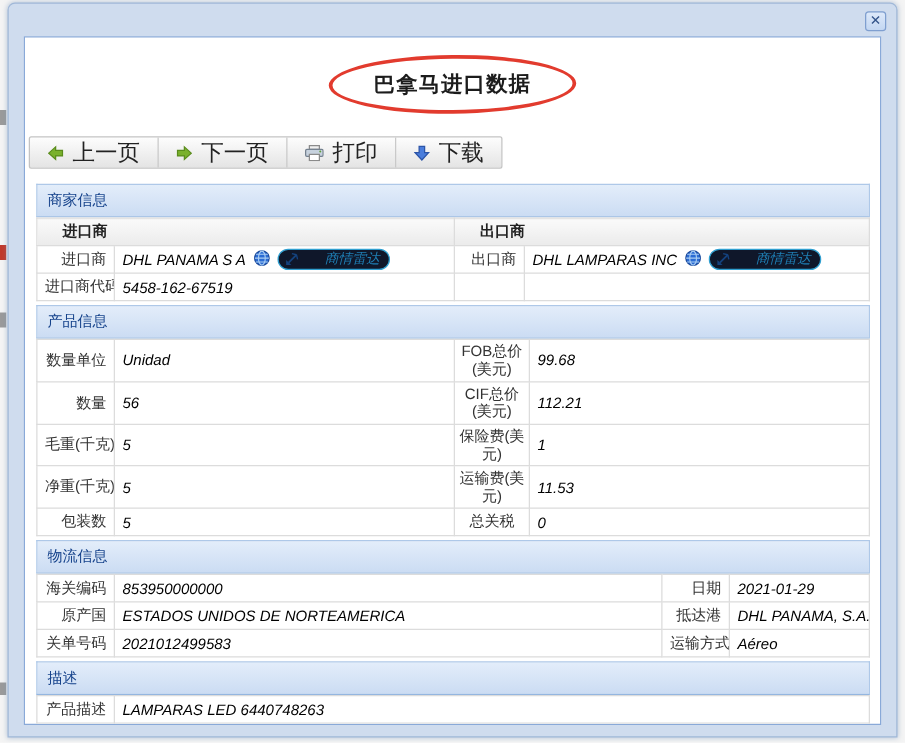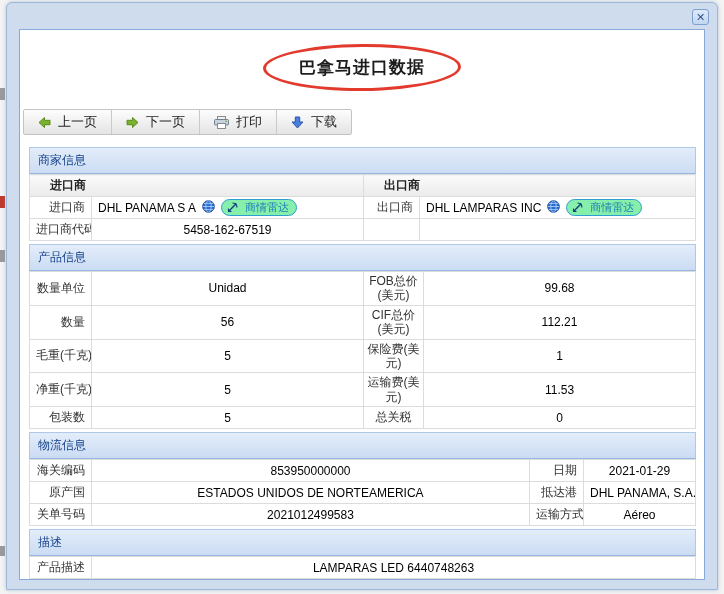--- a/index.html
+++ b/index.html
@@ -27,45 +27,45 @@
   .red-ellipse { border:3px solid #e23b2e; border-radius:50%; padding:9px 33px;
     transform:rotate(-.5deg); }
   .title { font-size:17px; font-weight:bold; color:#1c1c1c; letter-spacing:1px; }
 
   
   .toolbar { display:inline-flex; margin:18px 0 0 3px;
     border:1px solid #c3c3c3; border-radius:2px;
     background:linear-gradient(#fdfdfd,#e4e4e4); }
   .tb-btn { display:flex; align-items:center; gap:7px; padding:4px 14px;
     border:none; border-right:1px solid #c9c9c9; background:transparent;
-    font-family:inherit; font-size:13px; color:#222; cursor:pointer; height:24px; }
+    font-family:inherit; font-size:18px; color:#222; cursor:pointer; height:24px; }
   .tb-btn:last-child { border-right:none; }
   .tb-btn svg { display:block; }
 
   
   .section { margin:12px 8px 0 9px; }
   .section + .section { margin-top:3px; }
   .sec-header { background:linear-gradient(#e3edfa,#cbdcf3);
     border:1px solid #aec8e8; border-bottom:1px solid #94b6e0;
     color:#15428b; font-size:12px; font-weight:normal; padding:4px 8px; }
   table { width:100%; border-collapse:collapse; table-layout:fixed;
     border:1px solid #b9cce6; border-top:none; background:#fff; }
   td { border:1px solid #dcdcdc; font-size:12px; height:20px;
     padding:2px 6px; color:#000; overflow:hidden; white-space:nowrap; }
   td.lbl { text-align:right; color:#333; background:#fff; }
   td.lbl2c { text-align:center; white-space:normal; line-height:1.2; padding:2px 2px; }
-  td.val { text-align:center; }
+  td.val { text-align:left;font-style:italic; }
   tr.subhead td { background:linear-gradient(#fafafa,#ebebeb); font-weight:bold;
     color:#222; text-align:left; padding-left:20px; }
   .cellflex { display:flex; align-items:center; gap:6px; }
 
   
-  .radar { display:inline-flex; align-items:center; gap:7px; padding:1px 7px 1px 5px;
+  .radar { display:inline-flex; align-items:center; gap:21px; padding:1px 7px 1px 5px;
     border:1px solid #2f9fd0; border-radius:9px; color:#1f7fb5; font-size:11px;
-    background:#86efac; cursor:pointer; line-height:13px; }
+    background:#0f172a; cursor:pointer; line-height:13px; }
   .globe { cursor:pointer; display:inline-block; }
 </style>
 </head>
 <body>
 
 <div class="frag" style="top:88px;height:12px;"></div>
 <div class="frag red" style="top:196px;height:12px;"></div>
 <div class="frag" style="top:250px;height:12px;"></div>
 <div class="frag" style="top:546px;height:10px;"></div>
 

